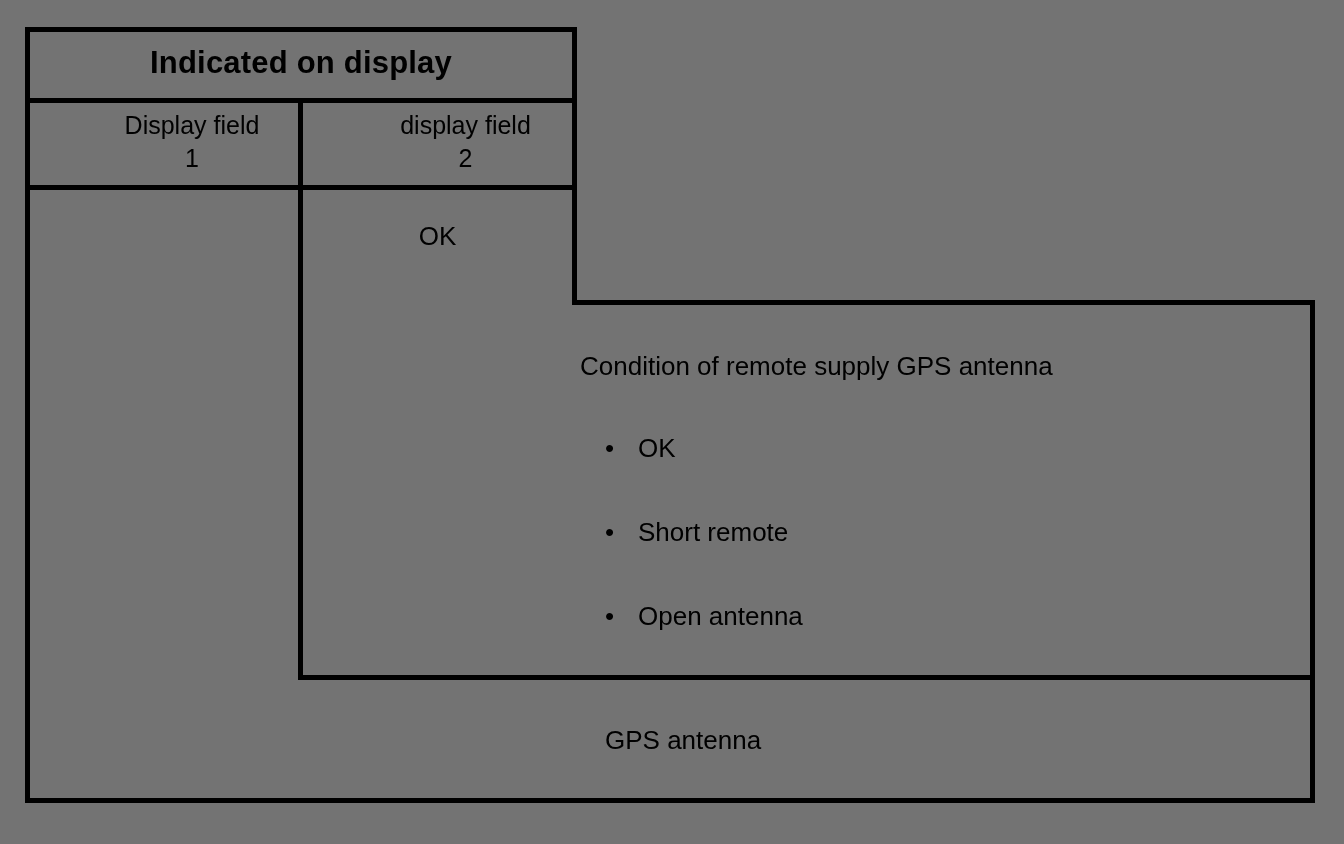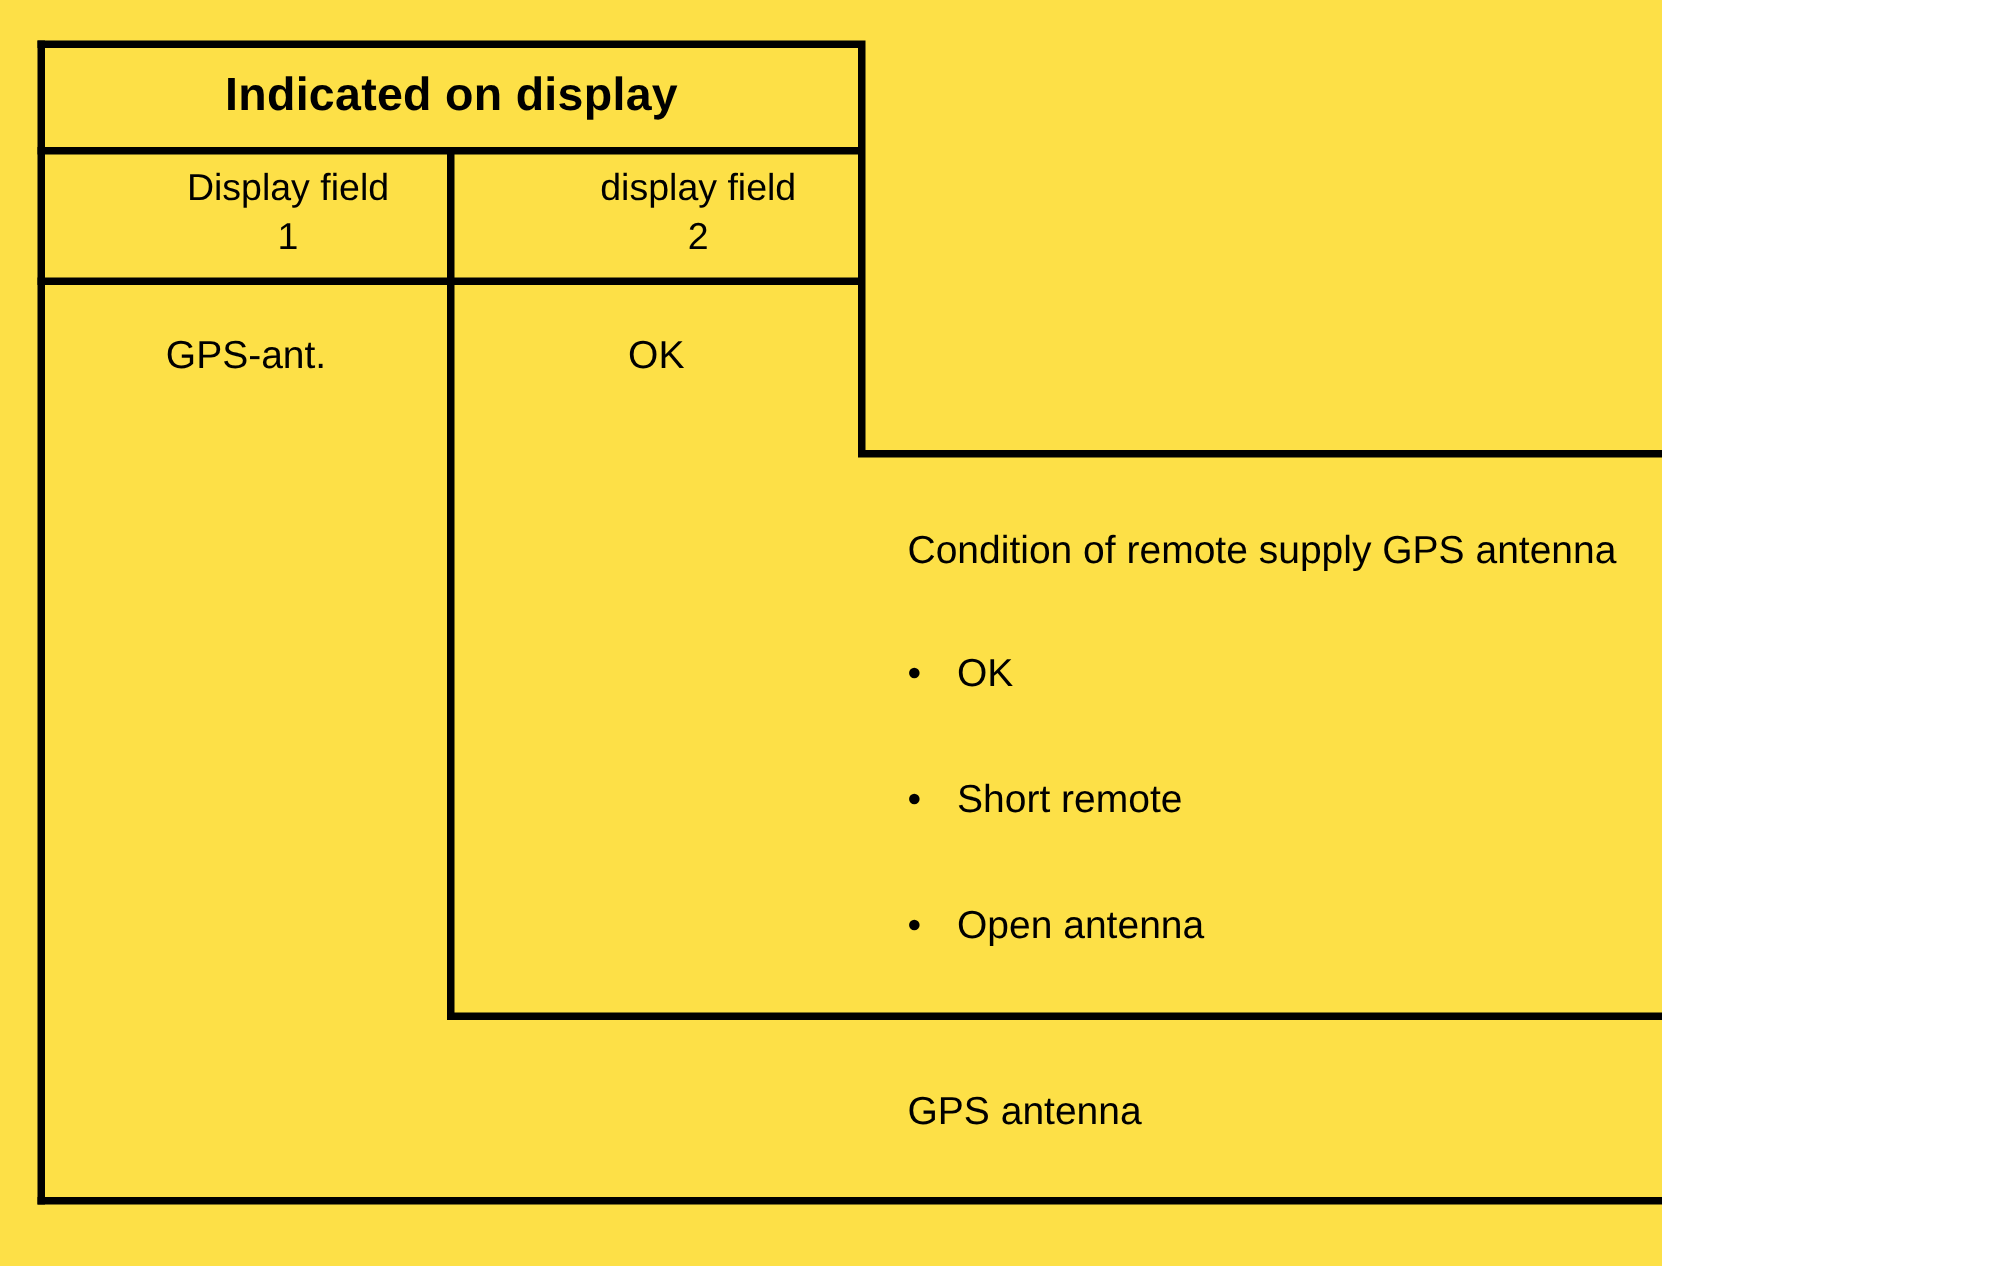--- a/index.html
+++ b/index.html
@@ -6,23 +6,23 @@
     margin: 0;
     padding: 0;
     background: #ffffff;
   }
   body {
     font-family: "Liberation Sans", sans-serif;
     color: #000000;
   }
   #canvas {
     position: relative;
-    width: 1108px;
+    width: 1344px;
     height: 844px;
-    background: #fde047;
+    background: #737373;
     overflow: hidden;
   }
 
   
   .hline, .vline {
     position: absolute;
     background: #000000;
   }
 
   
@@ -99,25 +99,24 @@
   <div class="hline" style="left:25px; top:798px; width:1290px; height:5px;"></div>
 
   <div class="ctr title-text" style="left:30px; top:46px; width:542px;">Indicated on display</div>
 
   <div class="ctr head-text" style="left:30px; top:111px; width:268px;">Display field</div>
   <div class="ctr head-text" style="left:30px; top:144px; width:268px;">1</div>
 
   <div class="ctr head-text" style="left:303px; top:111px; width:269px;">display field</div>
   <div class="ctr head-text" style="left:303px; top:144px; width:269px;">2</div>
 
-  <div class="ctr cell-text" style="left:30px; top:222px; width:268px;">GPS-ant.</div>
 
   <div class="ctr cell-text" style="left:303px; top:222px; width:269px;">OK</div>
 
-  <div class="txt body-text" style="left:605px; top:352px;">Condition of remote supply GPS antenna</div>
+  <div class="txt body-text" style="left:580px; top:352px;">Condition of remote supply GPS antenna</div>
 
   <div class="bullet-row" style="left:605px; top:434px;">
     <span class="bullet-mark">•</span>
     <span class="bullet-label">OK</span>
   </div>
 
   <div class="bullet-row" style="left:605px; top:518px;">
     <span class="bullet-mark">•</span>
     <span class="bullet-label">Short remote</span>
   </div>

